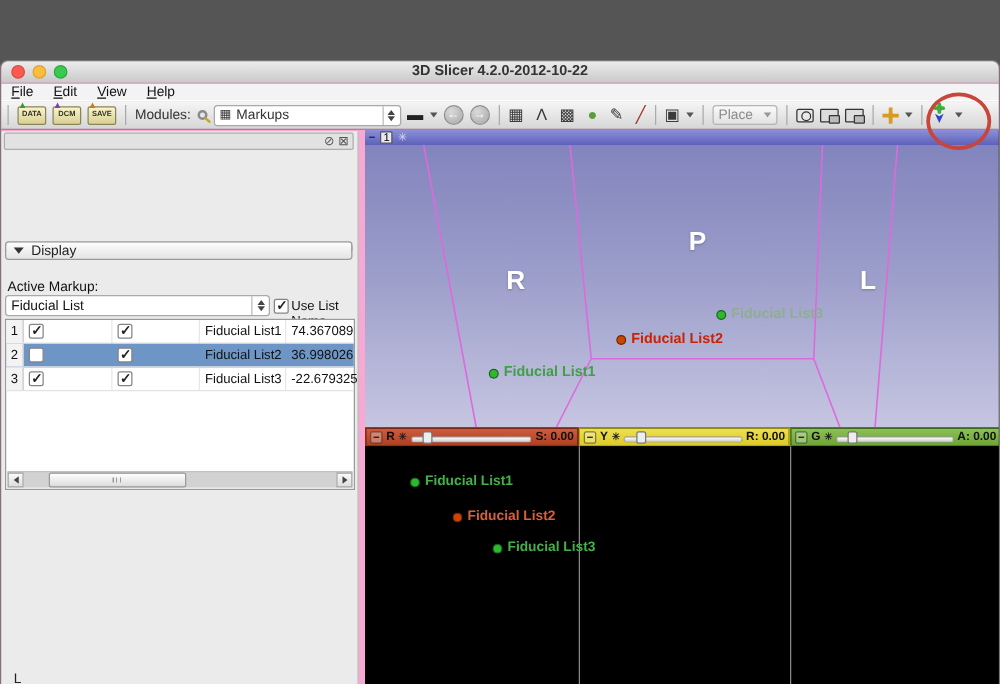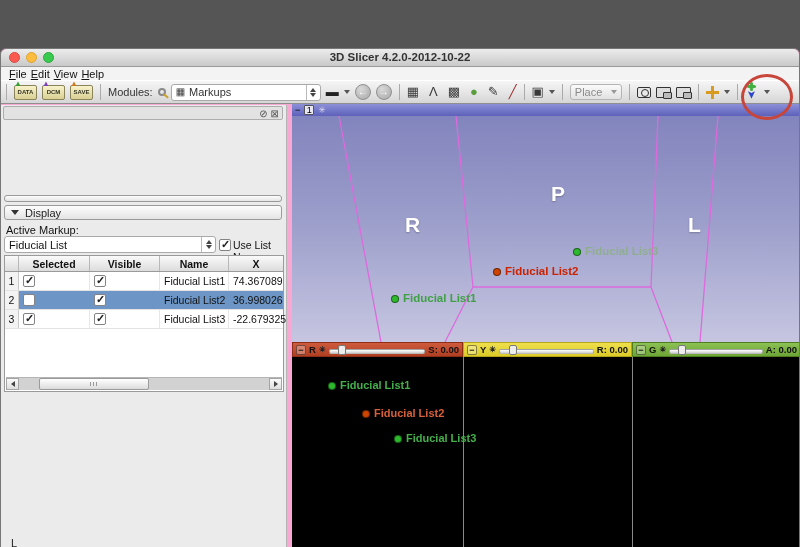--- a/index.html
+++ b/index.html
@@ -12,21 +12,21 @@
     background:linear-gradient(#ececec,#c9c9c9);border-bottom:1px solid #9a9a9a;
     border-radius:6px 6px 0 0;}
   .tl{position:absolute;top:3px;width:11px;height:11px;border-radius:50%;}
   .tl.red{left:8px;background:#fb5a51;border:1px solid #d94b42;}
   .tl.yel{left:25px;background:#fcbd3f;border:1px solid #dba335;}
   .tl.grn{left:42px;background:#38c94f;border:1px solid #2ba93f;}
   .title{position:absolute;left:0;right:0;top:2px;text-align:center;font-size:11.5px;
     font-weight:bold;color:#333;}
   
   .menubar{position:absolute;top:18px;left:0;right:0;height:13px;background:#f3f3f3;
-    display:flex;align-items:center;padding-left:8px;gap:4px;font-size:11px;color:#111;}
+    display:flex;align-items:center;padding-left:8px;gap:16px;font-size:11px;color:#111;}
   .menu-item{cursor:default;}
   
   .toolbar{position:absolute;top:31px;left:0;right:0;height:24px;
     background:linear-gradient(#f6f6f6,#d6d6d6);border-bottom:1px solid #8f8f8f;
     border-top:1px solid #fff;display:flex;align-items:center;padding:0 3px;gap:5px;
     font-size:11px;color:#333;}
   .tsep{width:1px;height:16px;background:#aaa;margin:0 2px;flex:none;}
   .filebtn{position:relative;width:23px;height:15px;flex:none;
     background:linear-gradient(#f8f3cb,#d9d094);border:1px solid #8a8458;border-radius:2px;
     font-size:6px;font-weight:bold;color:#332;display:flex;align-items:center;justify-content:center;}
@@ -262,45 +262,38 @@
   <div class="annotation"></div>
 
   <div class="panel">
     <div class="panel-topbar">
       <span>⊘</span>
       <span>⊠</span>
     </div>
 
 
     <div class="thinbar" style="top:90px;"></div>
-    <div class="cbar" style="top:100px;">
+    <div class="cbar" style="top:88px;">
       <span class="arr-d"></span>
       <span>Display</span>
     </div>
 
     <div class="amlabel">Active Markup:</div>
     <span class="combo amcombo">
       <span>Fiducial List</span>
       <span class="spin">
           <span class="tri-up"></span>
           <span class="tri-dn"></span>
         </span>
     </span>
     <span class="checkbox ulncheck checked"></span>
     <span class="ulnlabel">Use List Name</span>
 
     
     <div class="ftable">
-      <div class="thead">
-        <div class="col-num"></div>
-        <div class="col-sel">Selected</div>
-        <div class="col-vis">Visible</div>
-        <div class="col-name">Name</div>
-        <div class="col-x">X</div>
-      </div>
 
       <div class="trow">
         <div class="col-num">1</div>
         <div class="col-sel">
             <span class="checkbox checked"></span>
           </div>
         <div class="col-vis">
             <span class="checkbox checked"></span>
           </div>
         <div class="col-name">Fiducial List1</div>

